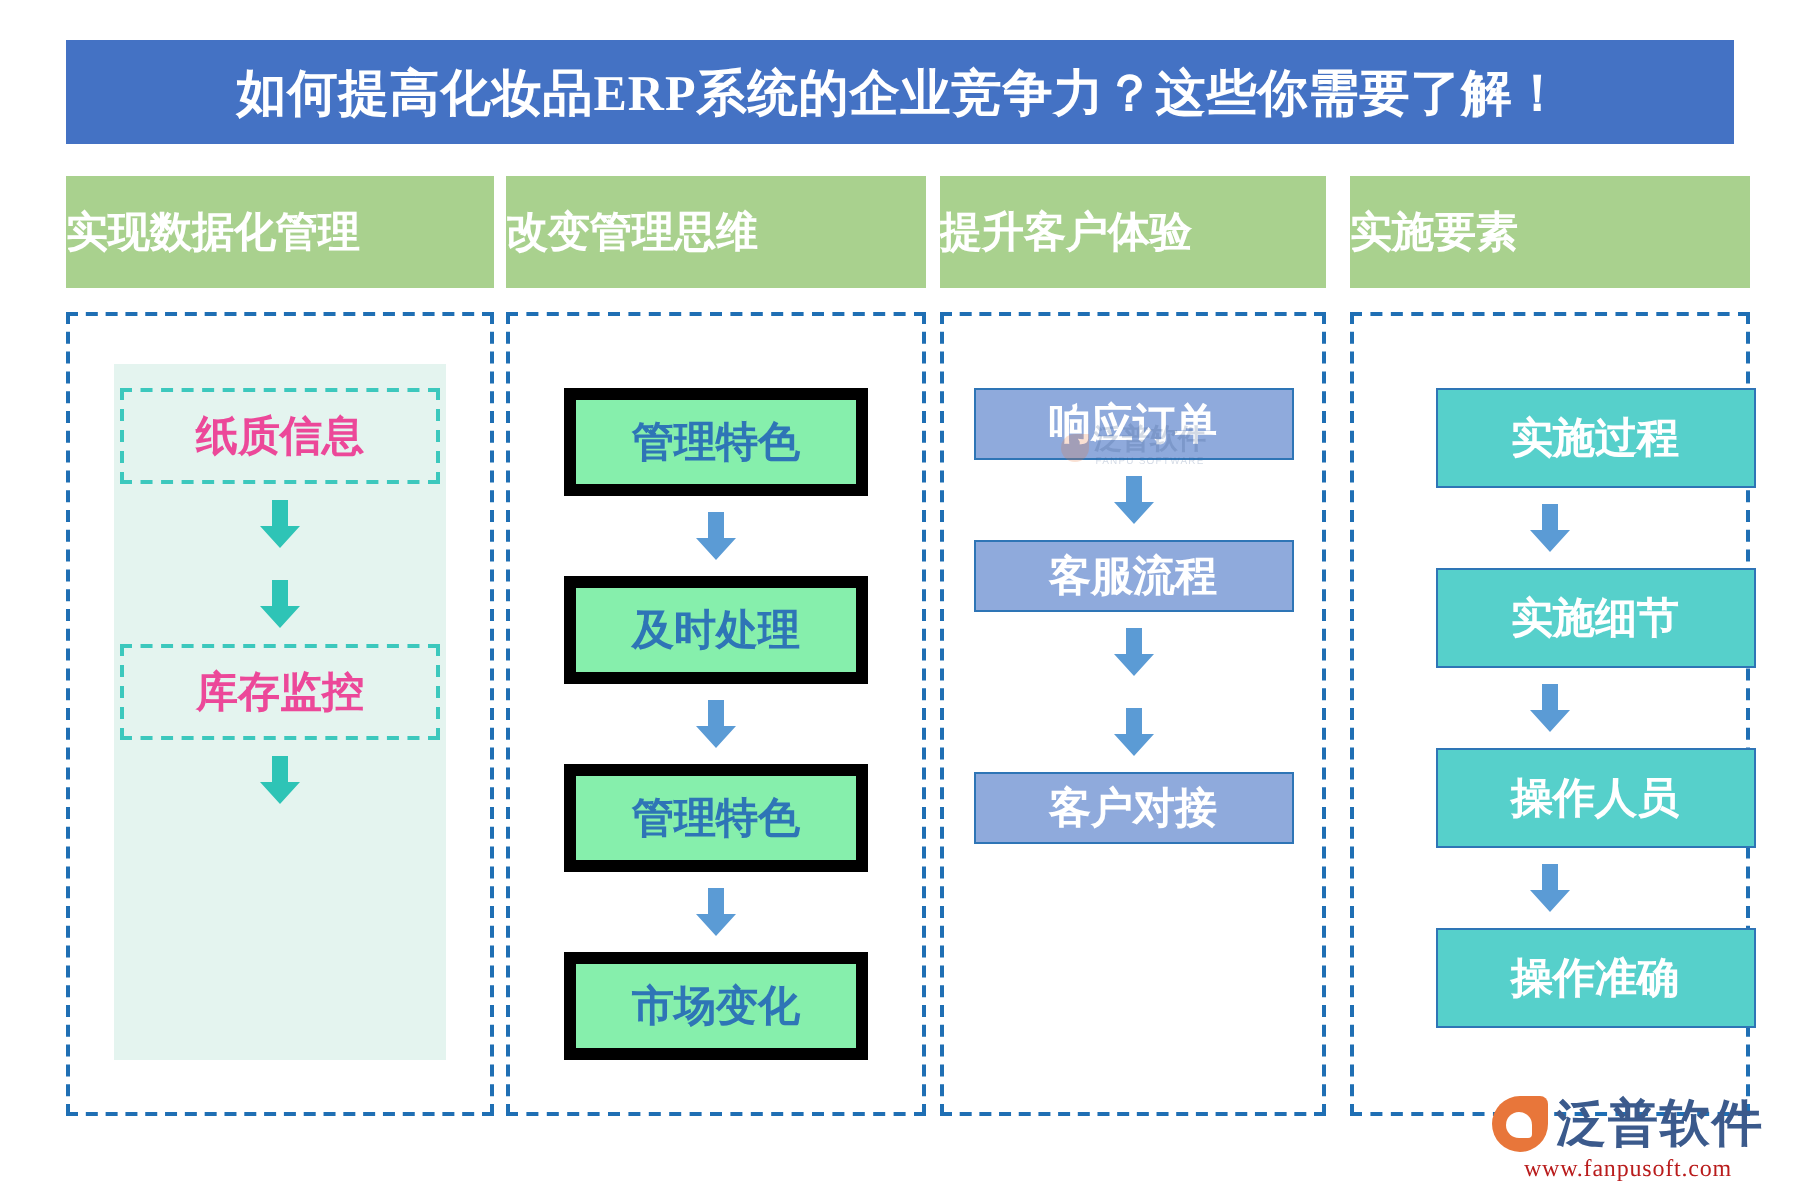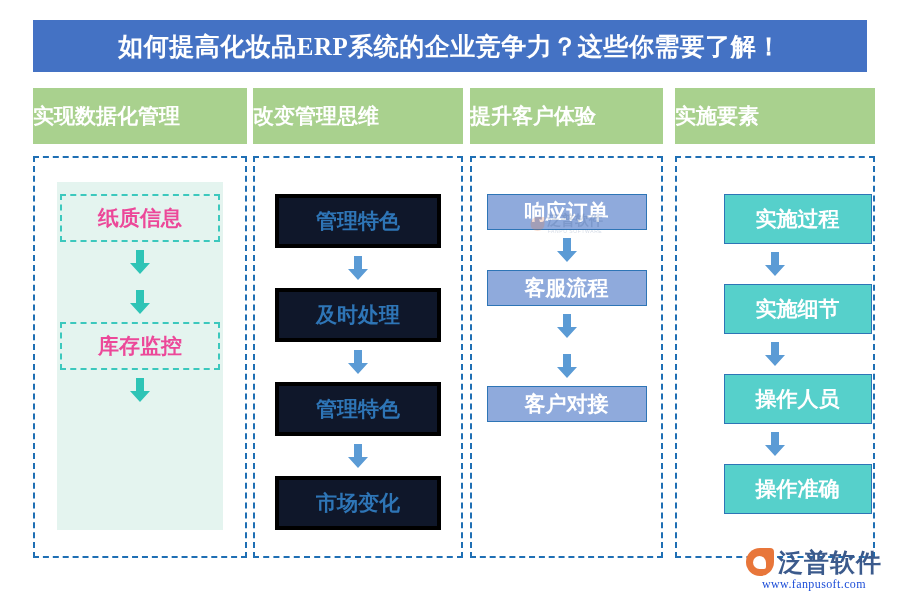--- a/index.html
+++ b/index.html
@@ -118,40 +118,40 @@
   .theme-mint .node {
     width: 160px;
     height: 48px;
     background: transparent;
     border: 2px dashed #3cc8bd;
   }
   .theme-mint .node-label { color: #ec4899; }
 
   
   .theme-lightblue .node {
-    width: 166px;
+    width: 152px;
     height: 54px;
-    background: #0f172a;
-    border: 4px solid #000000;
+    background: #86efac;
+    border: 6px solid #000000;
   }
   .theme-lightblue .node-label { color: #2e75b6; }
 
   
   .theme-blue .node {
     width: 160px;
     height: 36px;
     background: #8faadc;
     border: 1px solid #2e75b6;
     position: relative;
   }
   .theme-blue .node-label { color: #ffffff; }
 
   
   .theme-turquoise .node {
-    width: 148px;
+    width: 160px;
     height: 50px;
     background: #56d0cb;
     border: 1px solid #2e75b6;
     margin-left: 45px;
   }
   .theme-turquoise .node-label { color: #ffffff; }
 
   
   .arrow {
     width: 26px;
@@ -220,21 +220,21 @@
   .logo-cn {
     font-size: 25px;
     font-weight: bold;
     color: #3b5a8c;
     letter-spacing: 1px;
     line-height: 1;
     font-family: "Liberation Serif", "DejaVu Serif", serif;
   }
   .logo-url {
     font-size: 12px;
-    color: #1d4ed8;
+    color: #b91c1c;
     letter-spacing: 0.4px;
     font-family: "Liberation Serif", "DejaVu Serif", serif;
     margin-top: 1px;
   }
 </style>
 </head>
 <body>
 
 <div class="title-banner">
   <div class="title-text">如何提高化妆品ERP系统的企业竞争力？这些你需要了解！</div>

